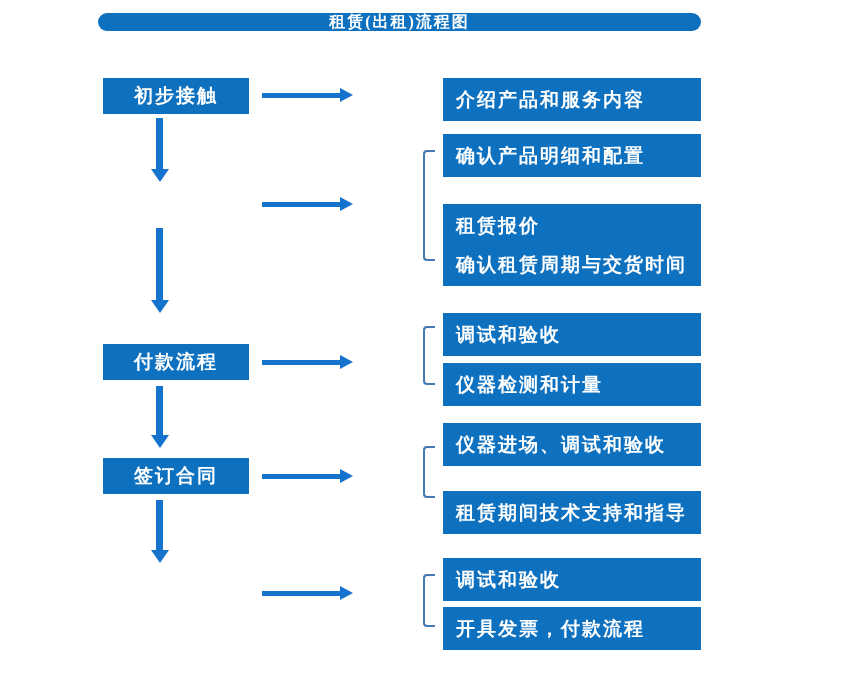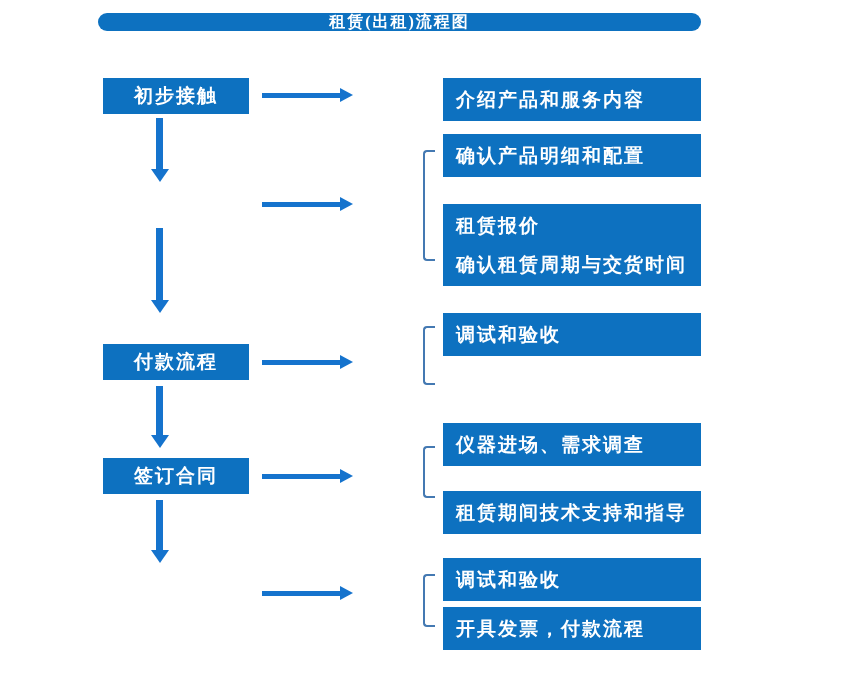--- a/index.html
+++ b/index.html
@@ -107,26 +107,27 @@
   <div class="bracket" style="top:150px;height:111px"></div>
   <div class="box right-box" style="top:134px">确认产品明细和配置</div>
   <div class="box right-box" style="top:204px">租赁报价</div>
   <div class="box right-box" style="top:243px">确认租赁周期与交货时间</div>
   <div class="v-arrow" style="top:228px;height:72px"></div>
 
   <div class="box left-box" style="top:344px">付款流程</div>
   <div class="h-arrow" style="top:360px"></div>
   <div class="bracket" style="top:326px;height:59px"></div>
   <div class="box right-box" style="top:313px">调试和验收</div>
+  <div class="box right-box" style="top:363px">仪器检测和计量</div>
   <div class="v-arrow" style="top:386px;height:49px"></div>
 
   <div class="box left-box" style="top:458px">签订合同</div>
   <div class="h-arrow" style="top:474px"></div>
   <div class="bracket" style="top:446px;height:52px"></div>
-  <div class="box right-box" style="top:423px">仪器进场、需求调查</div>
+  <div class="box right-box" style="top:423px">仪器进场、调试和验收</div>
   <div class="box right-box" style="top:491px">租赁期间技术支持和指导</div>
   <div class="v-arrow" style="top:500px;height:50px"></div>
 
   <div class="h-arrow" style="top:591px"></div>
   <div class="bracket" style="top:574px;height:53px"></div>
   <div class="box right-box" style="top:558px">调试和验收</div>
   <div class="box right-box" style="top:607px">开具发票，付款流程</div>
 
 </div>
 

